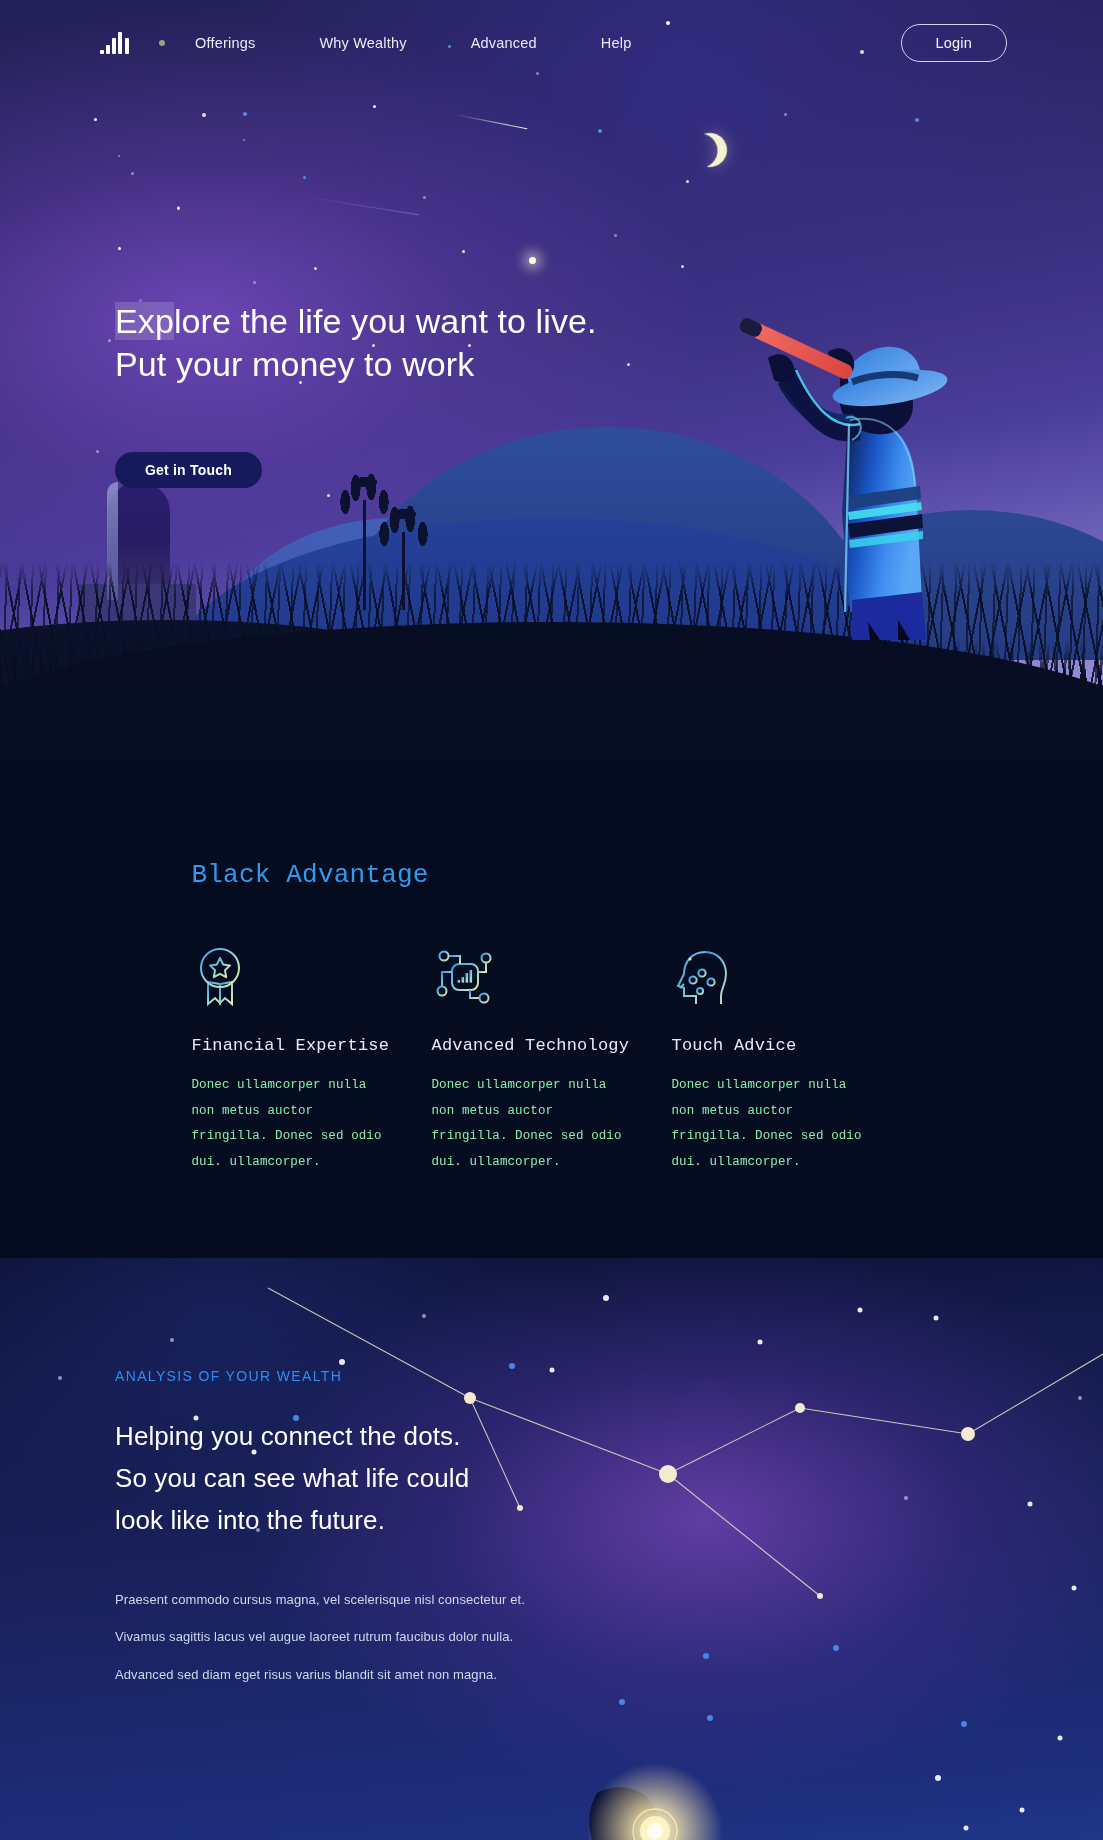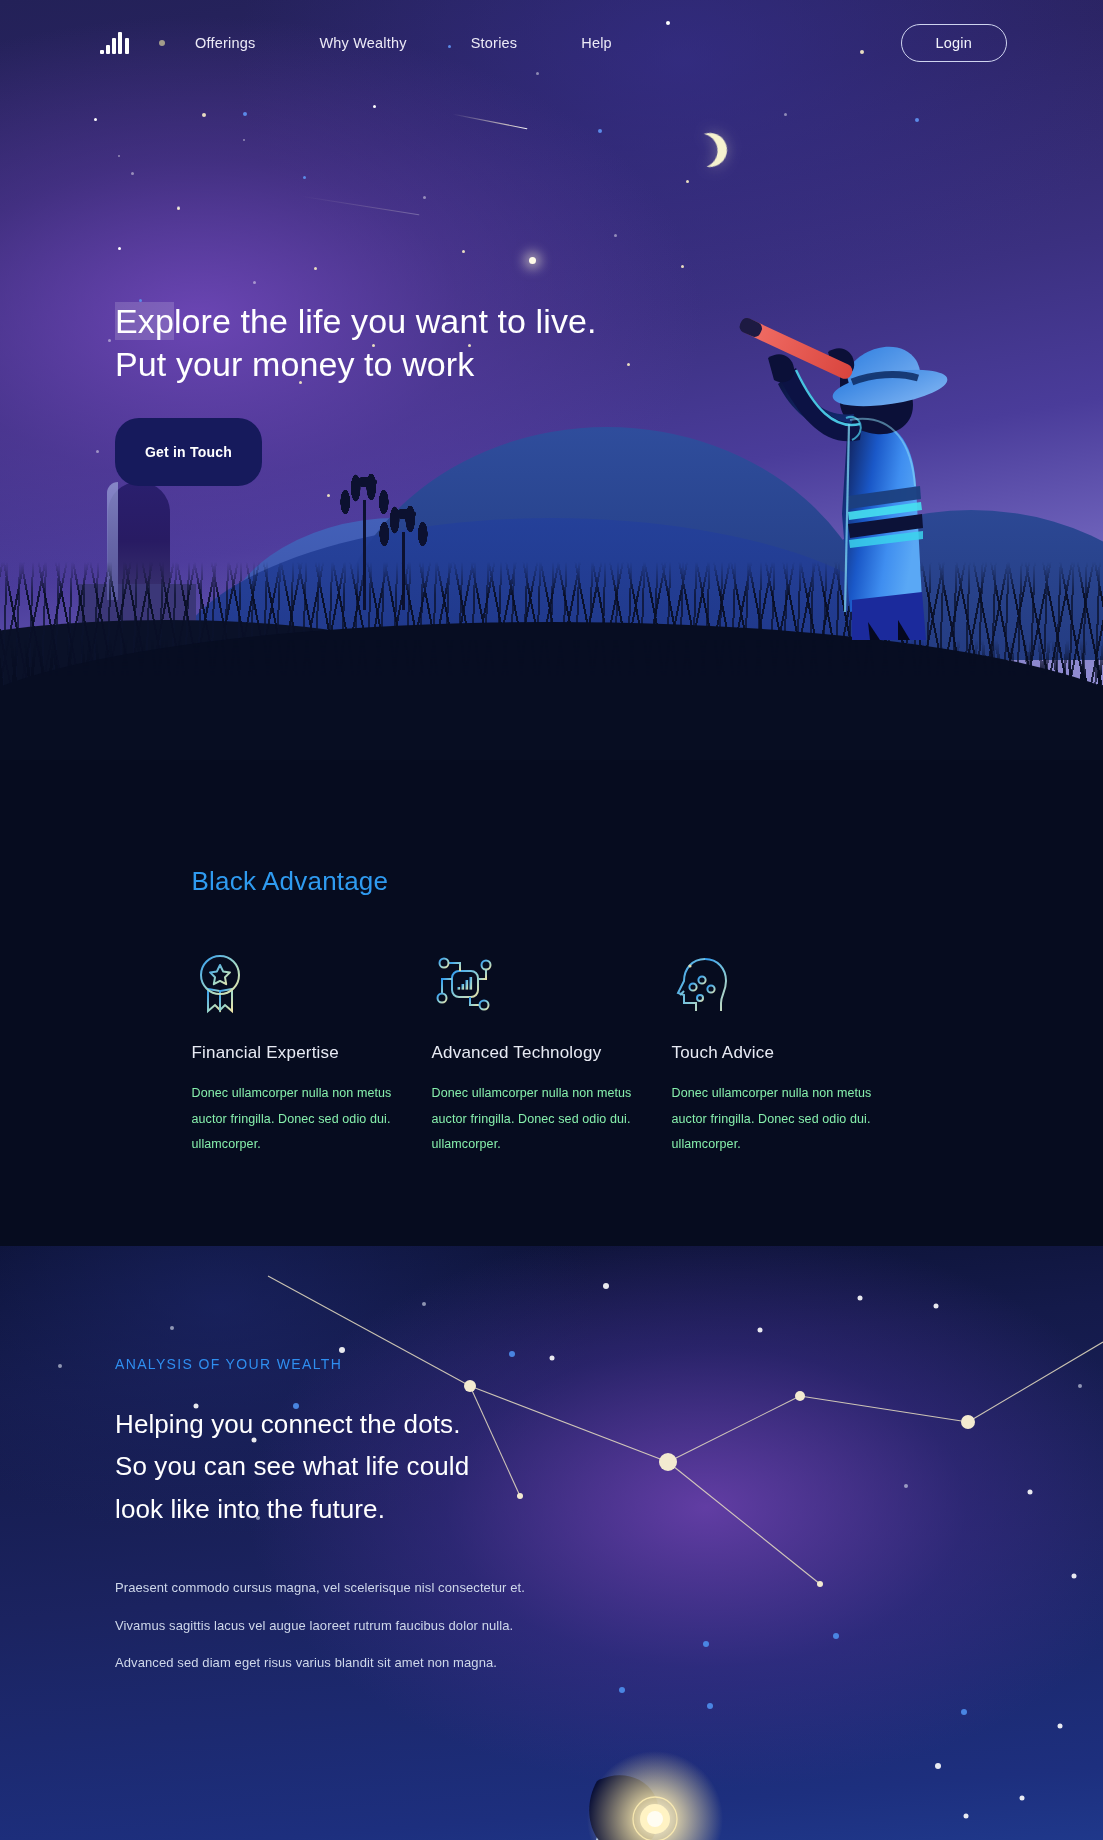--- a/index.html
+++ b/index.html
@@ -179,34 +179,34 @@
   }
 
   
   .hero-copy { position: absolute; left: 115px; top: 300px; z-index: 30; }
   .hero-title {
     font-size: 34px; line-height: 1.27; font-weight: 400;
     color: #ffffff; letter-spacing: .1px; white-space: nowrap;
   }
   .hero-title .sel { background: rgba(255,255,255,0.16); }
   .cta {
-    display:inline-block; margin-top: 32px;
+    display:inline-block; margin-top: 66px;
     background: #161a5c; color: #ffffff;
     font-size: 14px; font-weight: 700; font-family: inherit;
     border: none; border-radius: 24px;
-    padding: 26px 30px; cursor: pointer; letter-spacing:.2px;
+    padding: 10px 30px; cursor: pointer; letter-spacing:.2px;
   }
 
   
   .advantage {
     position: relative;
     background: #060c1f;
     padding: 90px 0 72px 0;
   }
-  .wrap { width: 950px; padding: 0 115px; margin: 16px auto; }
+  .wrap { width: 950px; padding: 0 115px; margin: 10px auto; font-family: Liberation Mono, monospace; }
   .sec-title {
     color: #2f9bf0; font-size: 26px; font-weight: 400; letter-spacing:.2px;
     margin-bottom: 56px;
   }
   .features { display:flex; gap: 0; }
   .feature { width: 333px; }
   .feature .ico { height: 62px; margin-bottom: 28px; }
   .feature h3 {
     color: #e8ebf4; font-size: 17px; font-weight: 400;
     letter-spacing:.2px; margin-bottom: 18px;
@@ -367,21 +367,21 @@
         <i></i>
           <i></i>
           <i></i>
           <i></i>
           <i></i>
       </span>
       <span class="logo-dot"></span>
       <span class="nav-links">
         <a class="nav-link">Offerings</a>
         <a class="nav-link">Why Wealthy</a>
-        <a class="nav-link">Stories</a>
+        <a class="nav-link">Advanced</a>
         <a class="nav-link">Help</a>
       </span>
       <span class="nav-spacer"></span>
       <button class="login-btn">Login</button>
     </nav>
 
     <div class="hero-copy">
       <h1 class="hero-title">
         <span class="sel">Exp</span><span>lore the life you want to live.</span><br>
         <span>Put your money to work</span>

